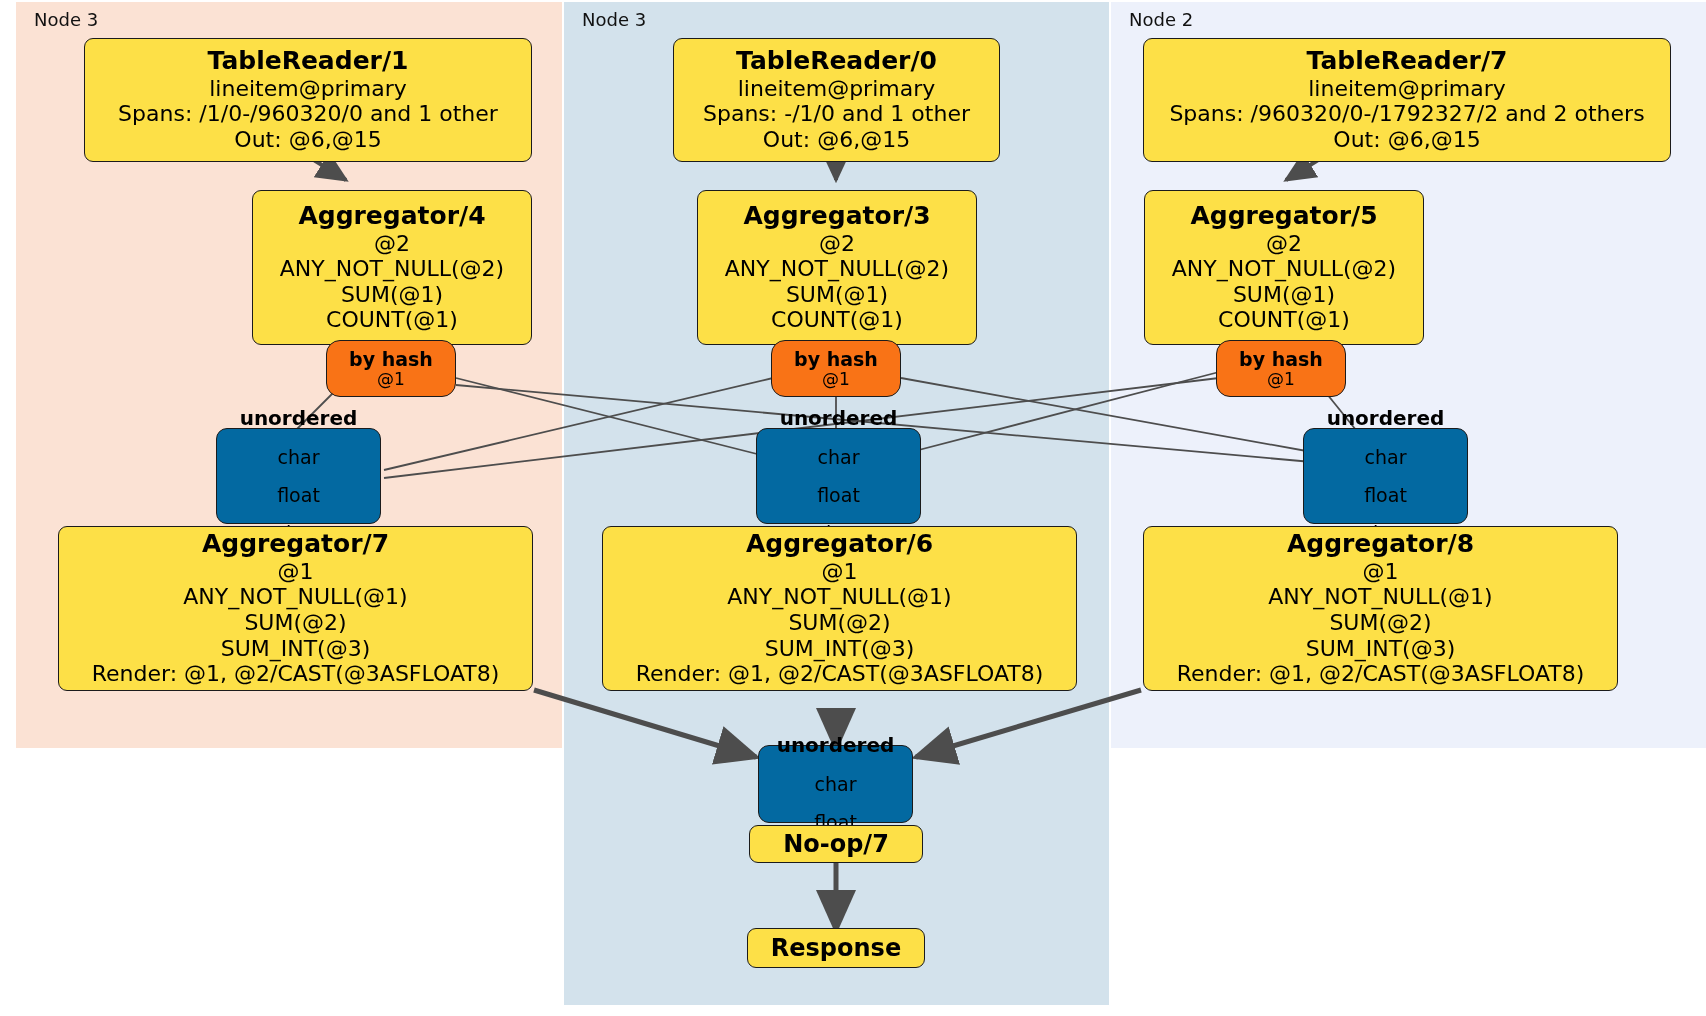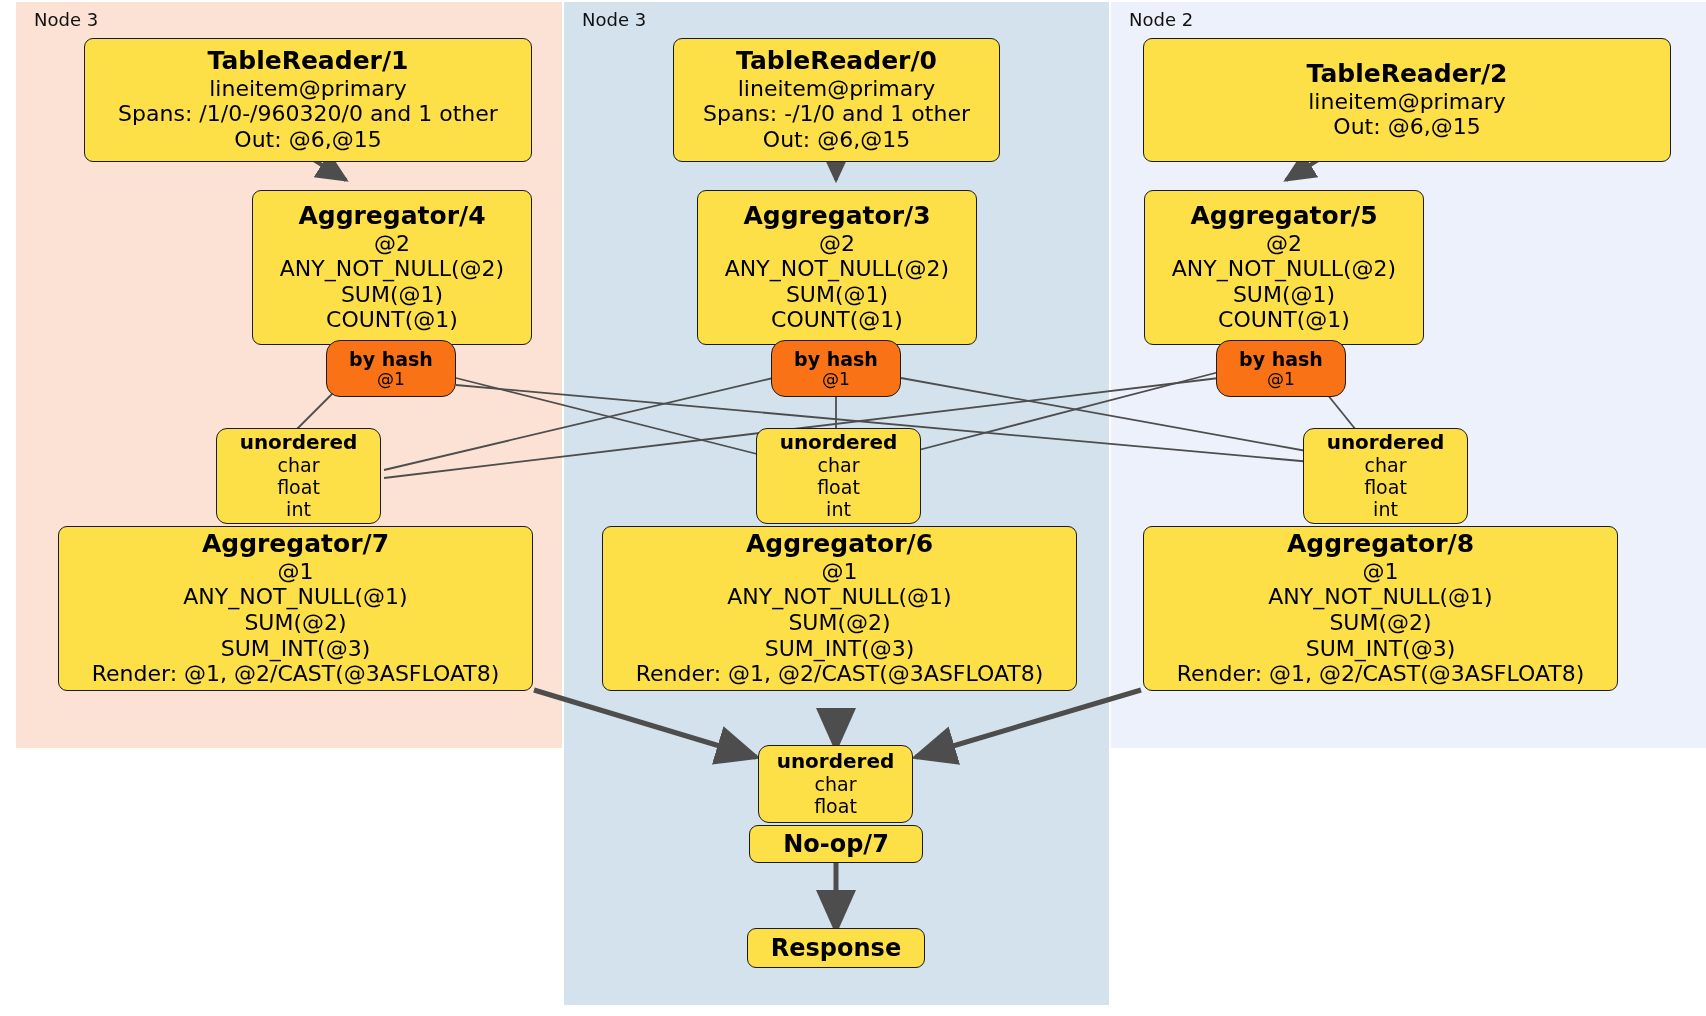--- a/index.html
+++ b/index.html
@@ -11,28 +11,28 @@
   .node-label{position:absolute;font-size:18px;color:#111;line-height:1;}
 
   svg.edges{position:absolute;left:0;top:0;width:1706px;height:1016px;
             pointer-events:none;}
 
   .box{position:absolute;box-sizing:border-box;border:1.6px solid #1b1b1b;
        border-radius:9px;text-align:center;display:flex;flex-direction:column;
        justify-content:center;align-items:center;}
   .proc{background:#fde047;}
   .router{background:#f97316;border-radius:14px;}
-  .sync{background:#fde047;border-radius:11px;}
+  .sync{background:#0369a1;border-radius:11px;}
 
   .title{font-weight:bold;font-size:25px;color:#000;line-height:1.14;letter-spacing:0px;}
   .sub{font-size:22px;color:#000;line-height:1.16;}
   .rtitle{font-weight:bold;font-size:19px;color:#000;line-height:1.1;}
   .rsub{font-size:17px;color:#000;line-height:1.1;}
   .stitle{font-weight:bold;font-size:20px;color:#000;line-height:1.12;}
-  .ssub{font-size:19px;color:#000;line-height:1.18;}
+  .ssub{font-size:19px;color:#000;line-height:1.18;margin-top:16px;}
   .small-title{font-weight:bold;font-size:24px;color:#000;line-height:1.1;}
 </style>
 </head>
 <body>
 
 <div id="stage">
 
   <div class="node-panel" style="left:0px;top:2px;width:546px;height:746px;background:#fbe2d4;"></div>
   <div class="node-panel" style="left:548px;top:2px;width:545px;height:1003px;background:#d3e2ec;"></div>
   <div class="node-panel" style="left:1095px;top:2px;width:611px;height:746px;background:#edf1fb;"></div>
@@ -98,22 +98,23 @@
 
   <div class="box proc" style="left:681px;top:190px;width:280px;height:155px;">
     <div class="title">Aggregator/3</div>
     <div class="sub">@2</div>
     <div class="sub">ANY_NOT_NULL(@2)</div>
     <div class="sub">SUM(@1)</div>
     <div class="sub">COUNT(@1)</div>
   </div>
 
   <div class="box proc" style="left:1127px;top:38px;width:528px;height:124px;">
-    <div class="title">TableReader/2</div>
+    <div class="title">TableReader/7</div>
     <div class="sub">lineitem@primary</div>
+    <div class="sub">Spans: /960320/0-/1792327/2 and 2 others</div>
     <div class="sub">Out: @6,@15</div>
   </div>
 
   <div class="box proc" style="left:1128px;top:190px;width:280px;height:155px;">
     <div class="title">Aggregator/5</div>
     <div class="sub">@2</div>
     <div class="sub">ANY_NOT_NULL(@2)</div>
     <div class="sub">SUM(@1)</div>
     <div class="sub">COUNT(@1)</div>
   </div>

